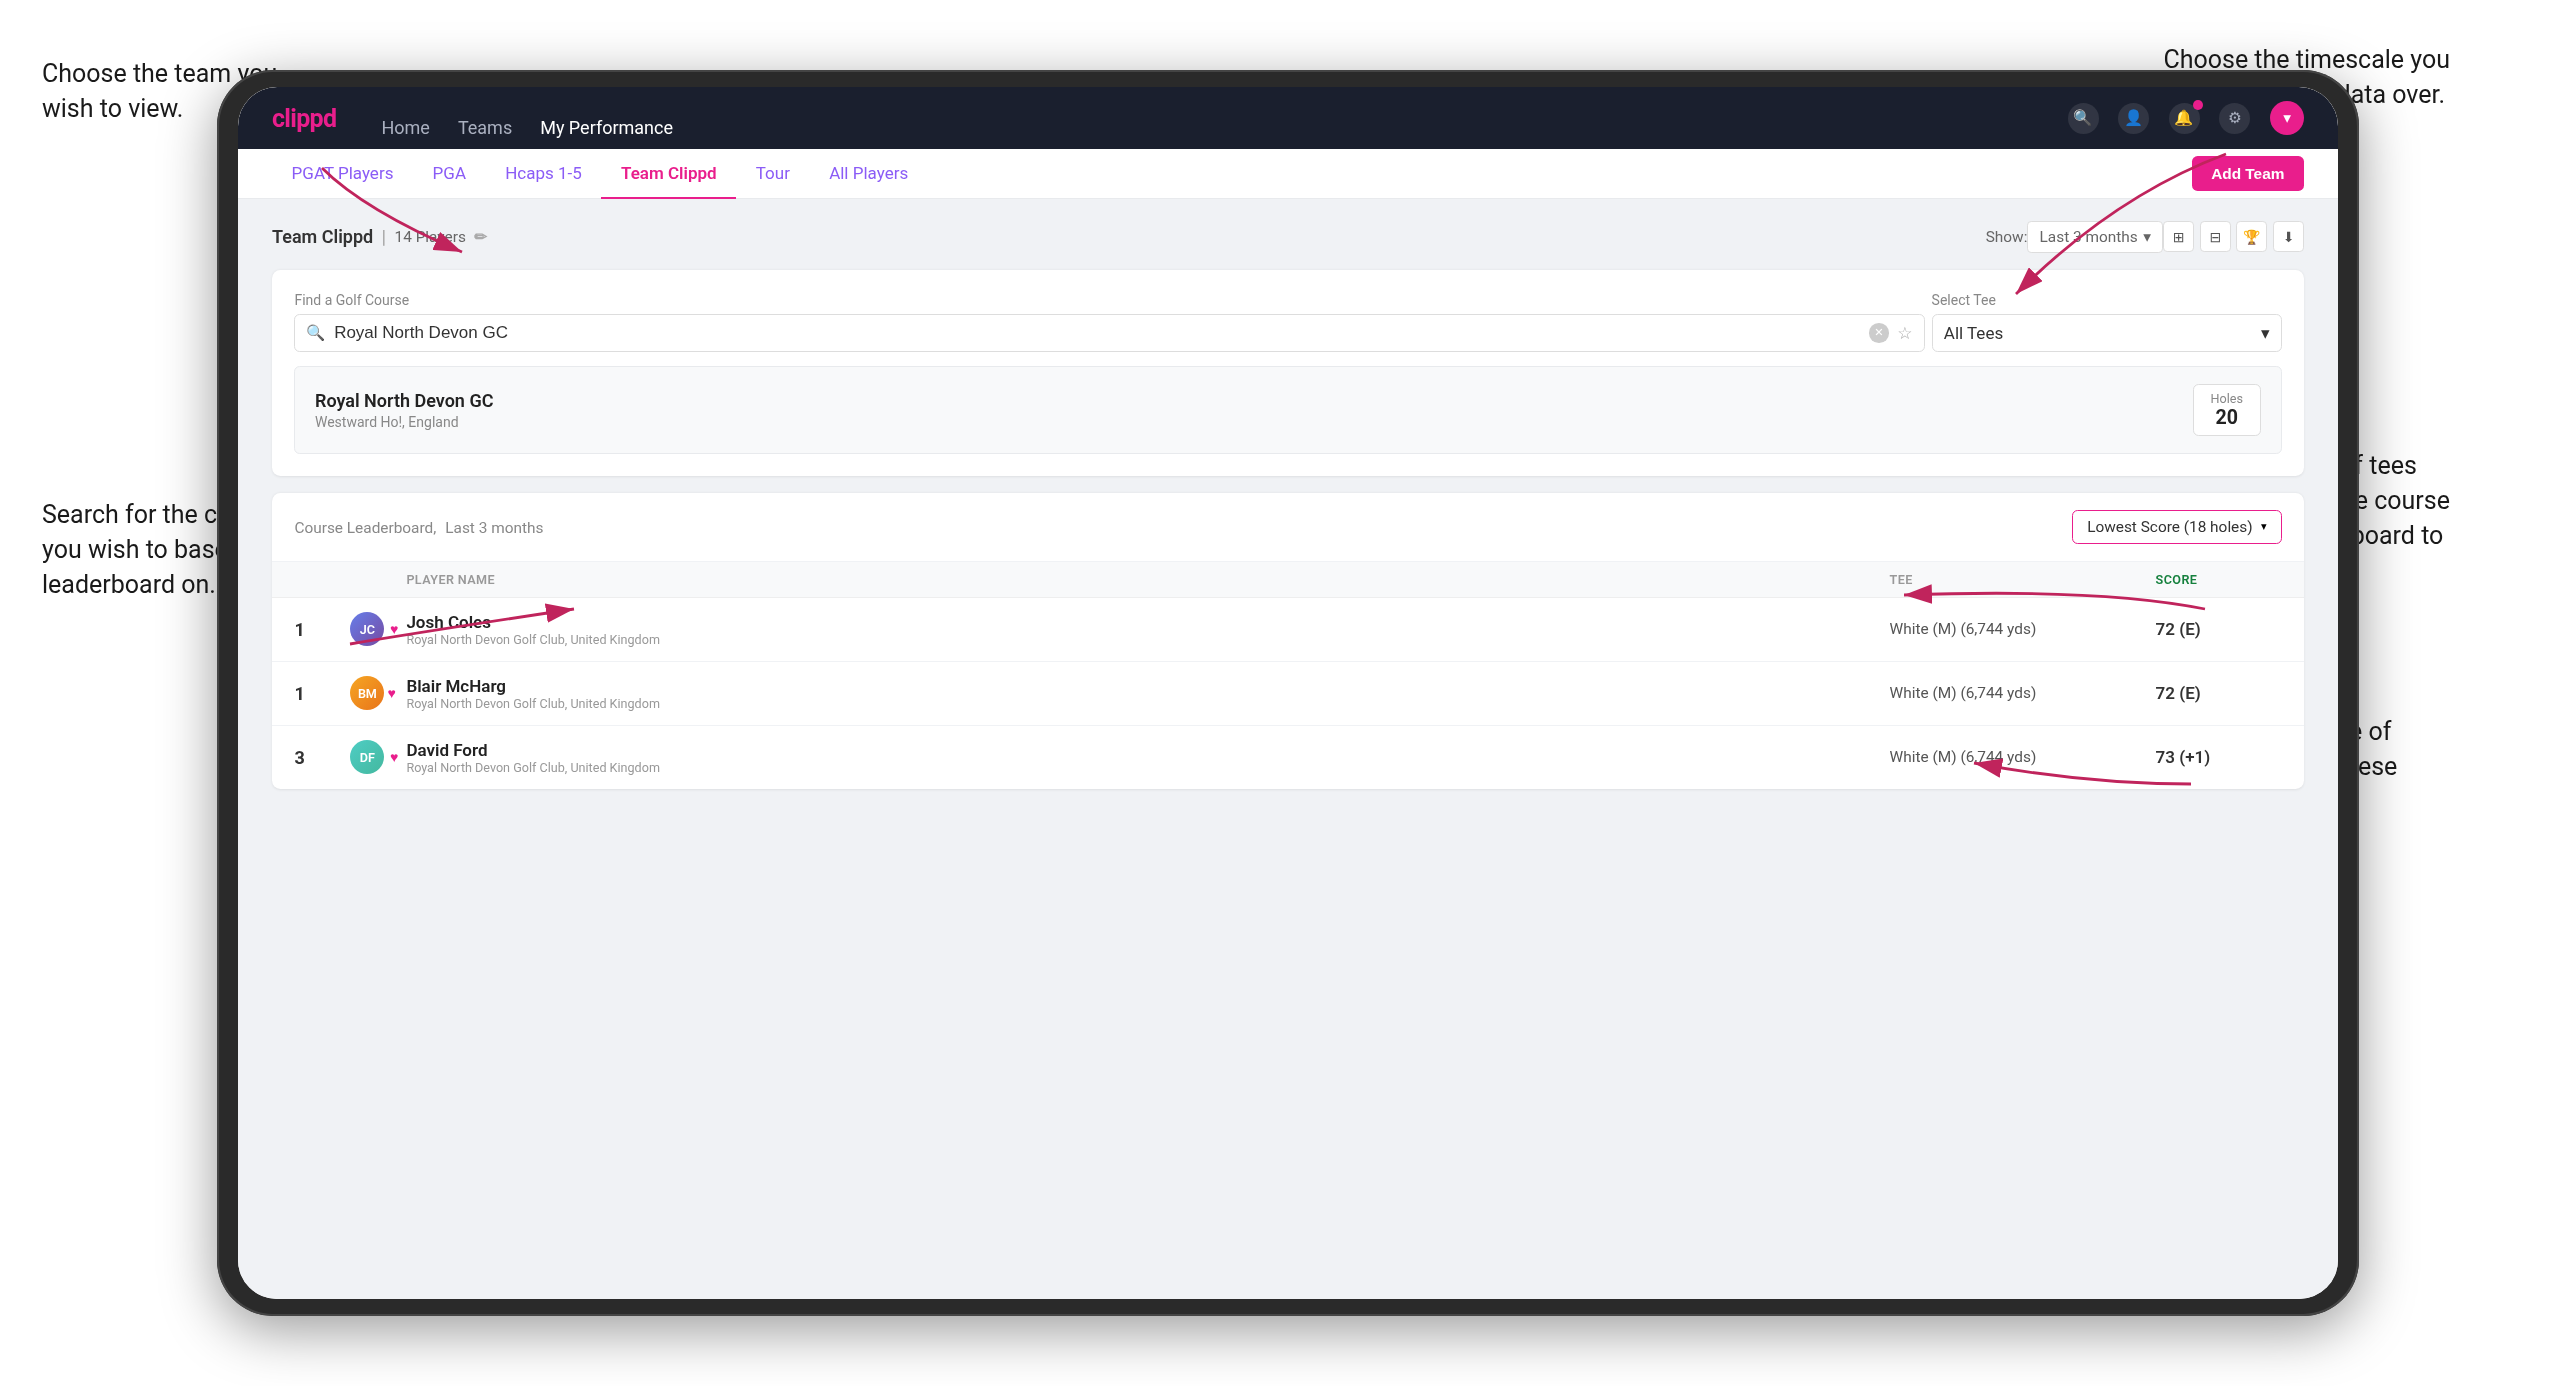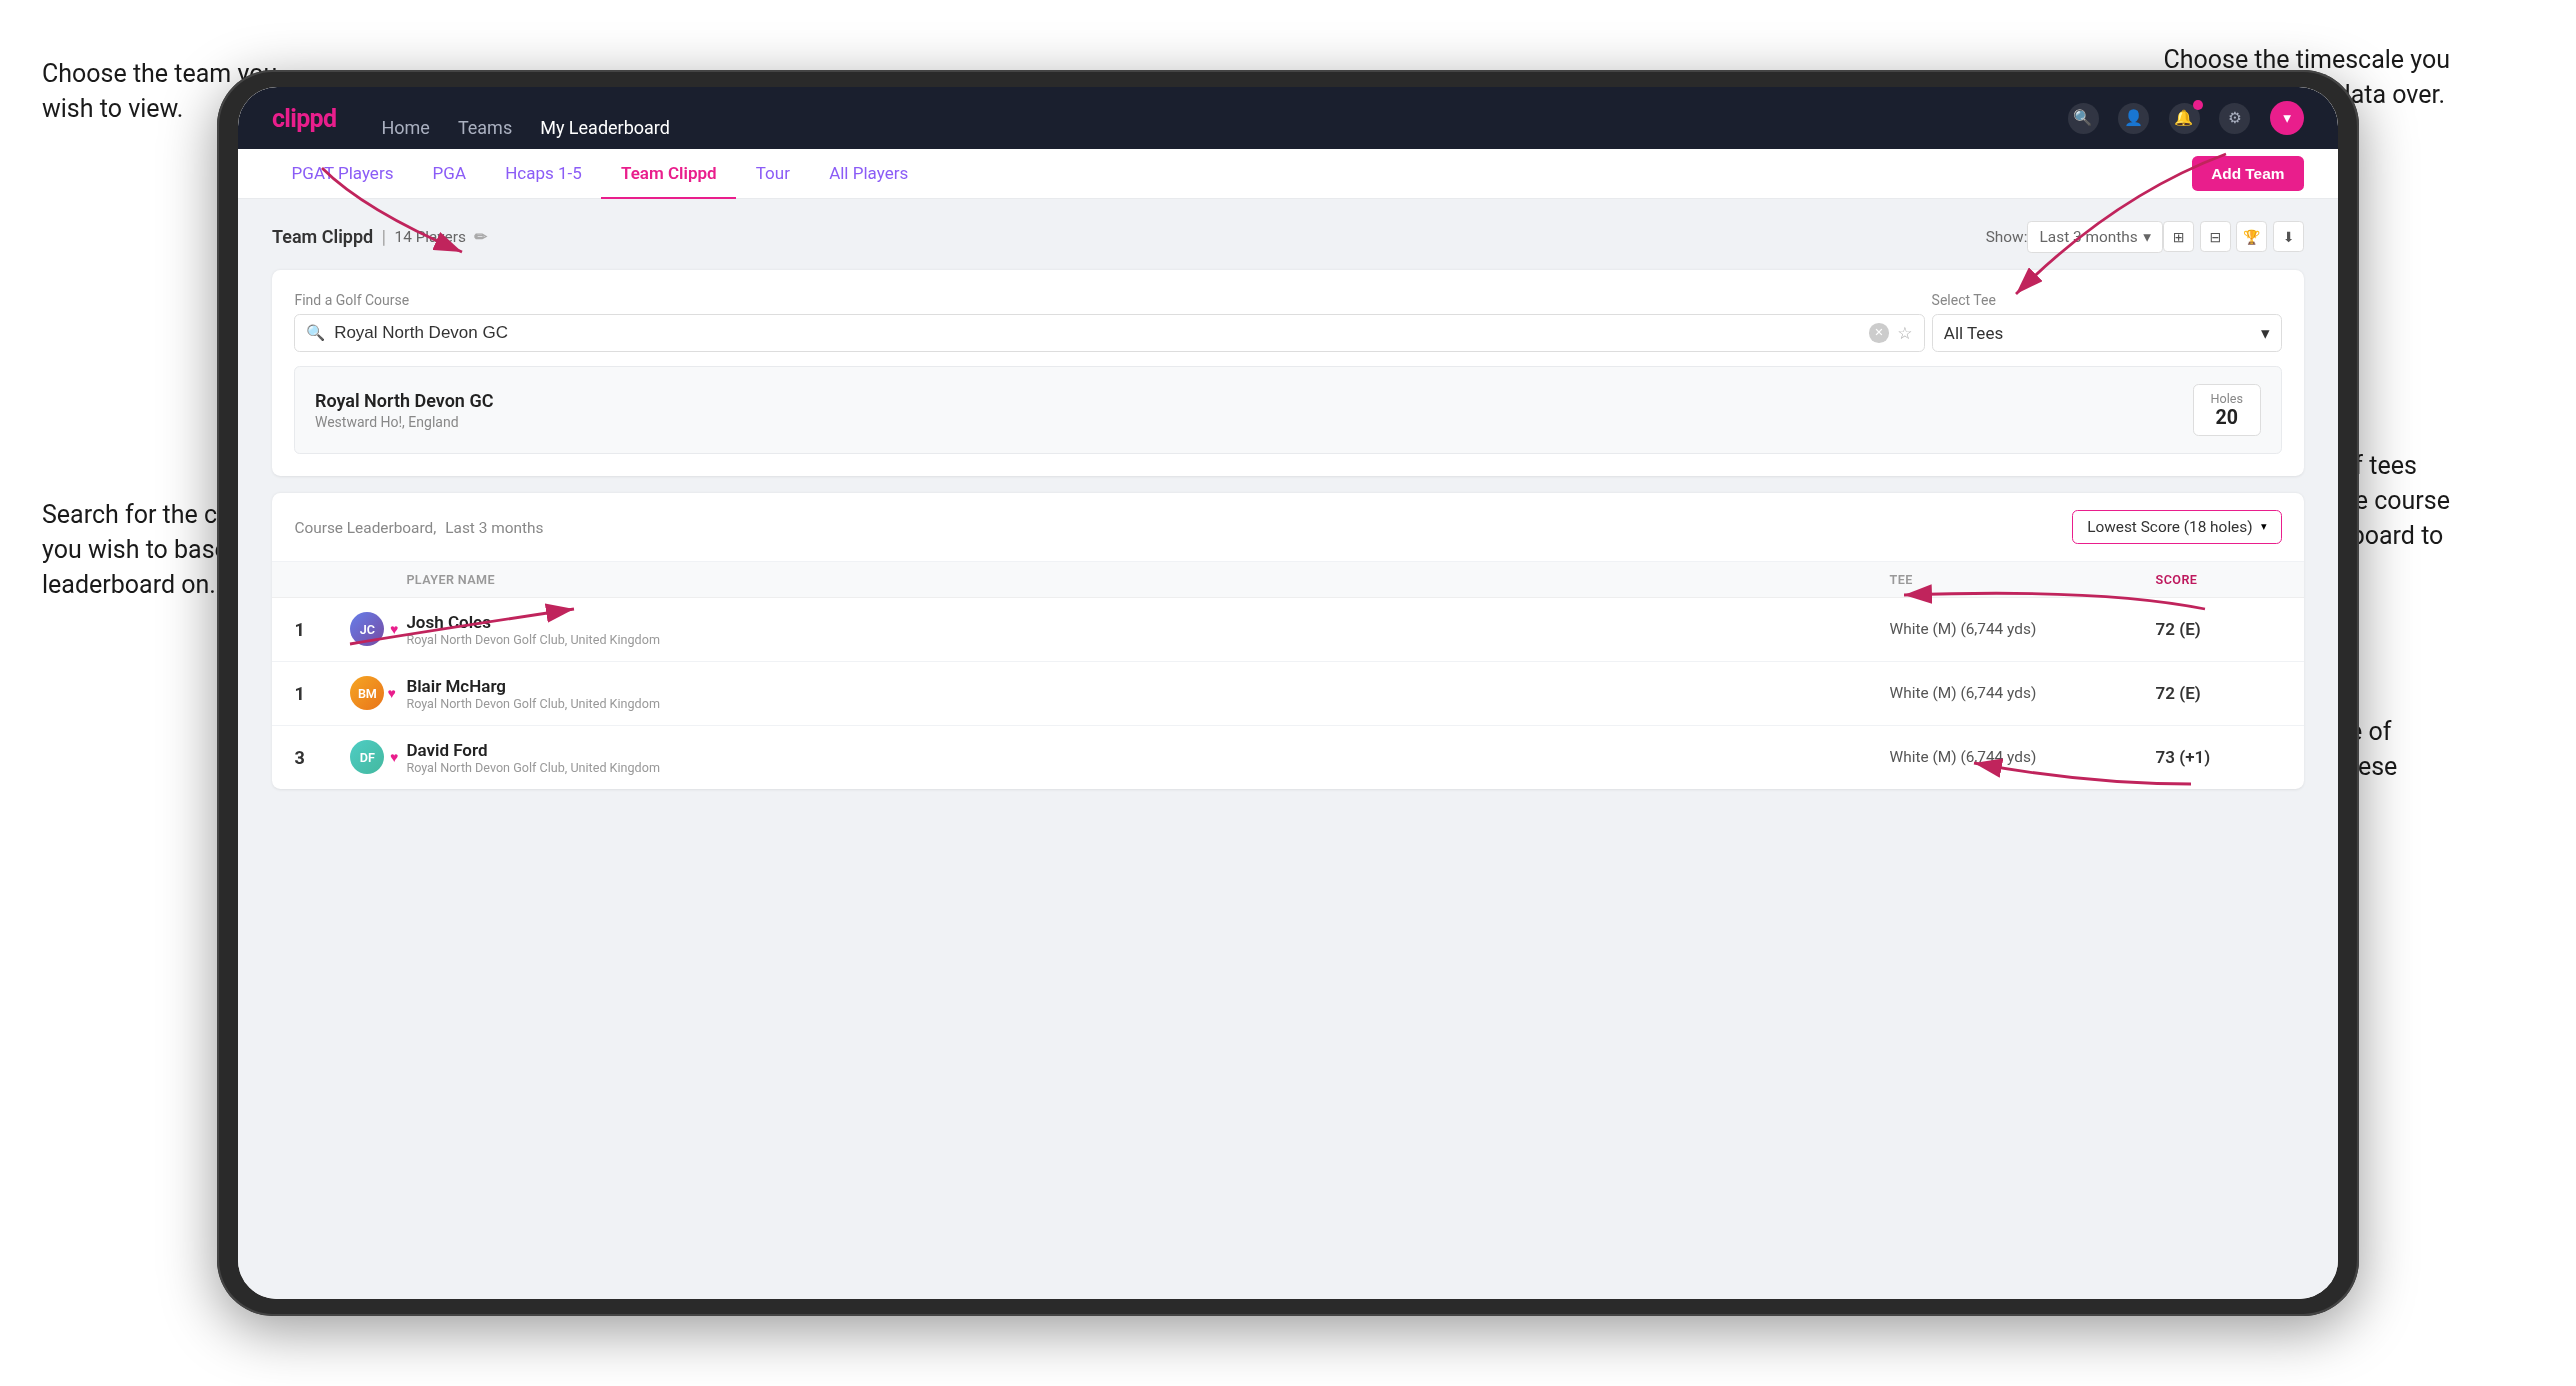--- a/index.html
+++ b/index.html
@@ -541,21 +541,21 @@
 </div>
 
 <div class="tablet-frame">
   <div class="tablet-screen">
 
     <nav class="navbar">
       <div class="nav-logo">clippd</div>
       <div class="nav-links">
         <a class="nav-link">Home</a>
         <a class="nav-link">Teams</a>
-        <a class="nav-link active">My Leaderboard</a>
+        <a class="nav-link active">My Performance</a>
       </div>
       <div class="nav-icons">
         <div class="nav-icon">🔍</div>
         <div class="nav-icon">👤</div>
         <div class="nav-icon badge-notification">🔔</div>
         <div class="nav-icon">⚙</div>
         <div class="nav-avatar">▾</div>
       </div>
     </nav>
 
@@ -639,21 +639,21 @@
           </div>
         </div>
 
         <table class="leaderboard-table" style="width:100%; border-collapse:collapse;">
           <thead>
             <tr class="table-header" style="display:grid; grid-template-columns:56px 56px 1fr 266px 126px; padding:9.8px 22.4px; background:#f8f9fa; border-bottom:0.7px solid #eee;">
               <th class="table-header-cell" style="font-size:12.6px; color:#999; font-weight:600; text-align:left;"></th>
               <th class="table-header-cell" style="font-size:12.6px; color:#999; font-weight:600; text-align:left;"></th>
               <th class="table-header-cell" style="font-size:12.6px; color:#999; font-weight:600; text-align:left;">PLAYER NAME</th>
               <th class="table-header-cell" style="font-size:12.6px; color:#999; font-weight:600; text-align:left;">TEE</th>
-              <th class="table-header-cell" style="font-size:12.6px; color:#be185d; font-weight:600; text-align:left;">SCORE</th>
+              <th class="table-header-cell" style="font-size:12.6px; color:#15803d; font-weight:600; text-align:left;">SCORE</th>
             </tr>
           </thead>
           <tbody>
 
             <tr class="table-row" style="display:grid; grid-template-columns:56px 56px 1fr 266px 126px; padding:14px 22.4px; border-bottom:0.7px solid #f0f2f5; align-items:center;">
               <td style="font-size:18px; font-weight:700; color:#333;">1</td>
               <td>
                 <div style="display:flex; align-items:center; gap:5.6px;">
                   <div class="player-avatar" style="width:34px;height:34px;border-radius:50%;background:linear-gradient(135deg,#667eea,#764ba2);display:flex;align-items:center;justify-content:center;color:white;font-size:12.6px;font-weight:600;">JC</div>
                   <span style="color:#e91e8c; font-size:14px;">♥</span>

